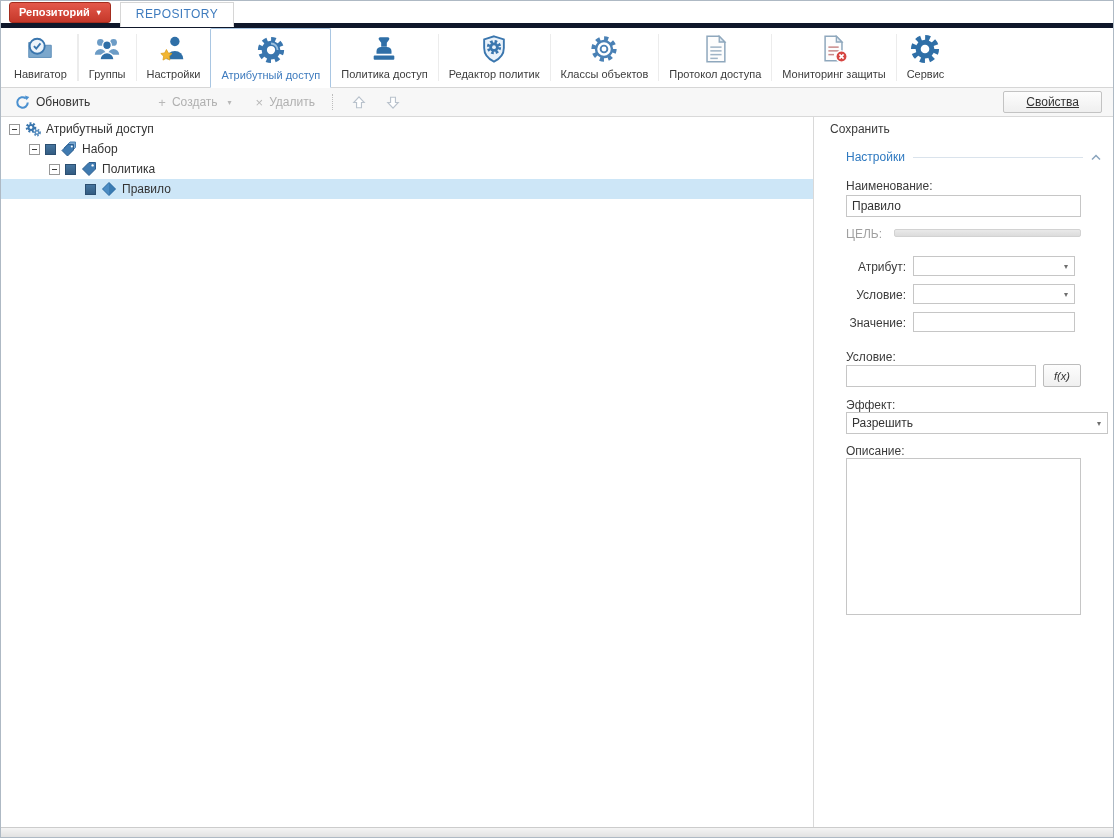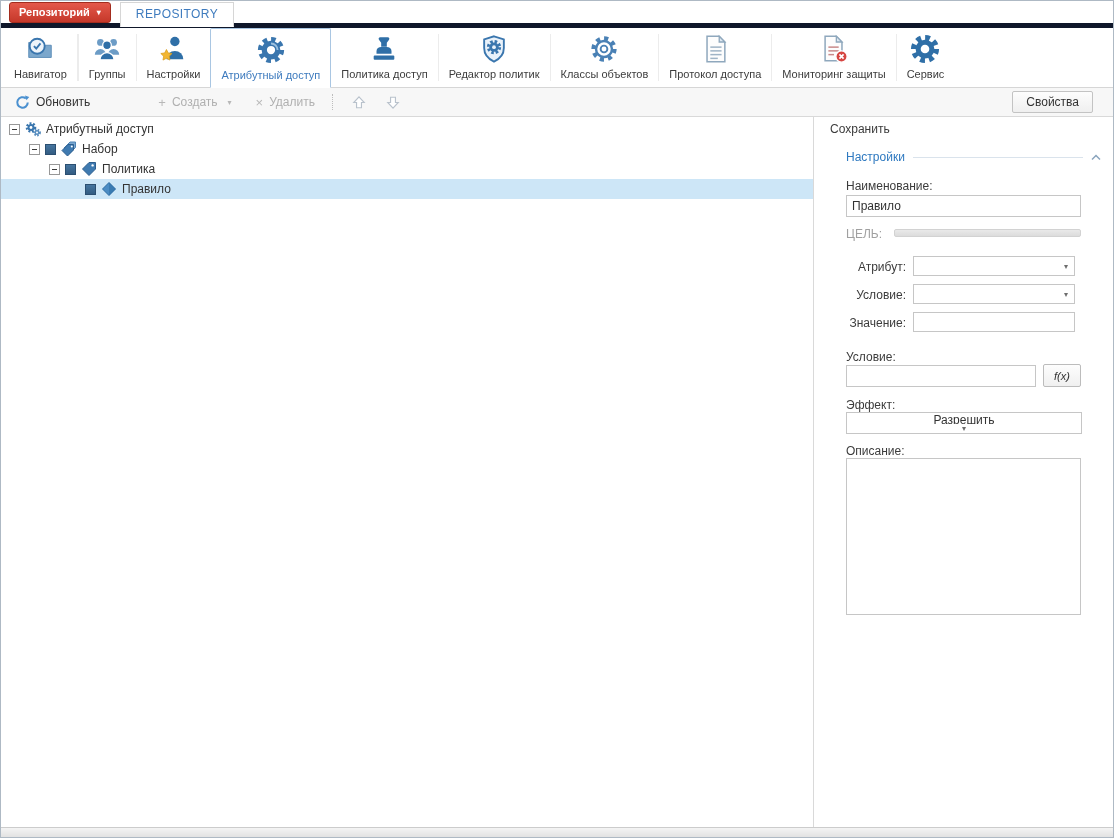--- a/index.html
+++ b/index.html
@@ -24,21 +24,21 @@
 
   
   .toolbar { position:absolute; left:0; top:87px; right:0; height:29px; background:#f7f7f7; border-bottom:1px solid #d9d9d9; display:flex; align-items:center; padding:0 6px; }
   .tb-btn { display:flex; align-items:center; gap:6px; padding:3px 8px; color:#333; cursor:pointer; white-space:nowrap;text-align:right; }
   .tb-btn.disabled { color:#b0b0b0; cursor:default; }
   .tb-glyph { font-size:13px; line-height:1; }
   .tb-btn.disabled .tb-glyph { color:#b8b8b8; }
   .tb-caret { font-size:8px; color:#b8b8b8; padding:0 2px; }
   .tb-dotsep { width:1px; height:16px; border-left:1px dotted #bdbdbd; margin:0 9px; }
   .tb-arrow-btn { padding:2px 10px; cursor:default; display:flex; align-items:center; }
-  .props-btn { margin-left:auto; margin-right:14px; padding:3px 13px; background:linear-gradient(#fdfdfd,#efefef); border:1px solid #c3c3c3; border-radius:2px; color:#333; cursor:pointer; }
+  .props-btn { margin-left:auto; margin-right:5px; padding:3px 22px; background:linear-gradient(#fdfdfd,#efefef); border:1px solid #c3c3c3; border-radius:2px; color:#333; cursor:pointer;text-decoration:underline; }
 
   
   .main { position:absolute; left:0; top:116px; right:0; bottom:10px; display:flex; }
   .tree { width:813px; border-right:1px solid #d9d9d9; background:#fff; padding-top:2px; }
   .tree-row { display:flex; align-items:center; height:20px; gap:5px; cursor:pointer; }
   .tree-row.selected { background:#cde6f7; }
   .expander { width:11px; height:11px; border:1px solid #979797; background:#fff; position:relative; flex:none; }
   .expander::after { content:""; position:absolute; left:2px; right:2px; top:4px; height:1px; background:#3c3c3c; }
   .exp-spacer { width:11px; flex:none; }
   .chk { width:11px; height:11px; flex:none; background:linear-gradient(#46759f,#335c82); border:1px solid #2c4f71; }
@@ -358,21 +358,21 @@
       </div>
 
       <div class="flabel right" style="left:32px; top:199px; width:60px;">Значение:</div>
       <input class="txt" style="left: 99px; top: 195px; width: 162px; height: 20px;" value="">
 
       <div class="flabel" style="left:32px; top:233px;">Условие:</div>
       <input class="txt" style="left: 32px; top: 248px; width: 190px; height: 22px;" value="">
       <div class="fx-btn" style="left:229px; top:247px; width:38px; height:23px;">f(x)</div>
 
       <div class="flabel" style="left:32px; top:281px;">Эффект:</div>
-      <div class="combo" style="left:32px; top:295px; width:236px; height:22px;flex-direction:column;">
+      <div class="combo" style="left:32px; top:295px; width:262px; height:22px;">
         <span class="combo-text">Разрешить</span>
         <span class="combo-arrow">▾</span>
       </div>
 
       <div class="flabel" style="left:32px; top:327px;">Описание:</div>
       <textarea class="desc-area" style="left: 32px; top: 341px; width: 235px; height: 157px;"></textarea>
 
     </div>
   </div>
 

